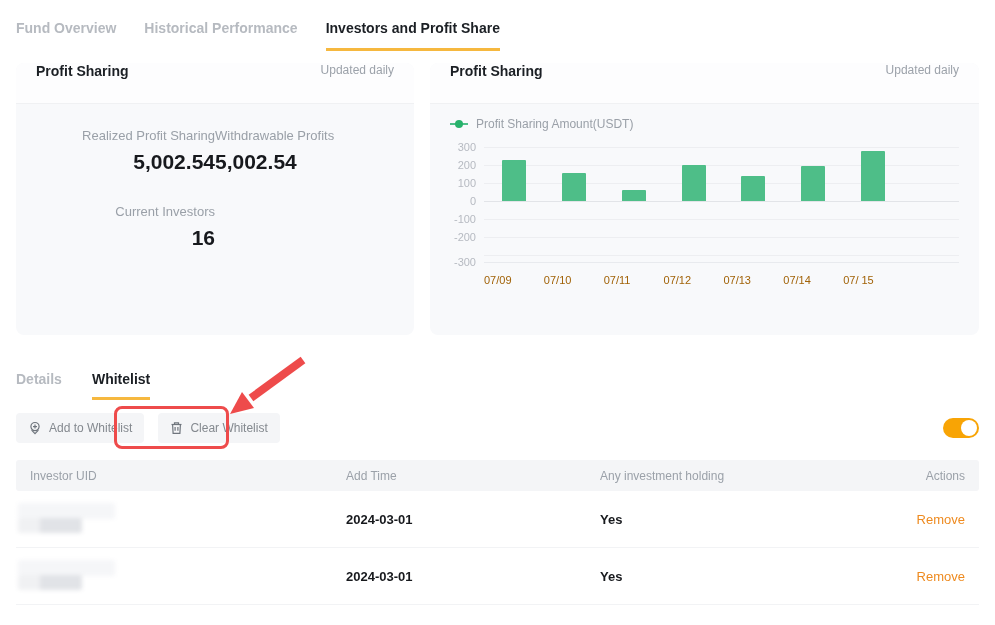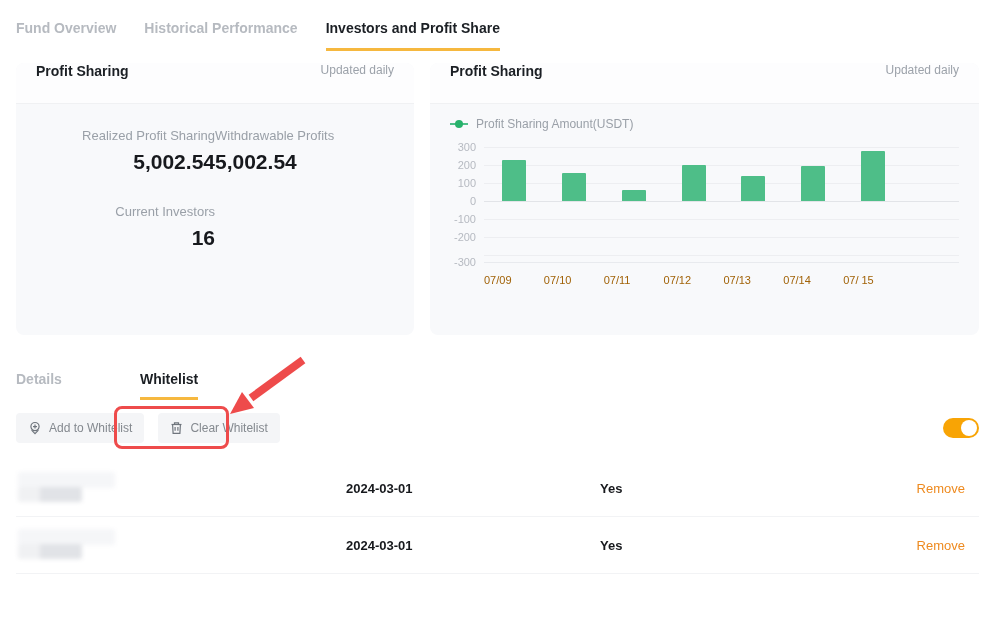--- a/index.html
+++ b/index.html
@@ -40,21 +40,21 @@
   .plot { position:relative; height:108px; }
   .gridline { position:absolute; left:0; right:0; height:1px; background:#EDEEF1; }
   .gridline.zero { background:#E2E4E8; }
   .bar { position:absolute; background: var(--bar-green, #4EBE88); border-radius:1px 1px 0 0; }
   .axis-line { height:1px; background:#E8EAEE; margin-top:7px; }
   .xlabels { display:flex; padding-right:56px; margin-top:11px; }
   .xlabel { flex:1; text-align:left; font-size:11px; color:#a16207; }
   
   .section-tabs { display:flex; gap:30px; margin:36px 16px 0 16px; }
   .stab { font-size:14px; font-weight:700; color:#B6BAC0; padding-bottom:10px; border-bottom:3px solid transparent; cursor:pointer; }
-  .stab.active { color:#1b1f24; border-bottom-color: var(--accent, #F6B83F); margin-left: 48px; }
+  .stab.active { color:#1b1f24; border-bottom-color: var(--accent, #F6B83F); }
   
   .toolbar { display:flex; align-items:center; gap:14px; margin:12px 16px 0 16px; height:32px; }
   .tool-btn { display:inline-flex; align-items:center; gap:7px; background:#F4F5F7; border:none;
     border-radius:4px; padding:0 12px; height:30px; font-size:12px; color:#84898F; cursor:pointer;
     font-family:inherit; }
   .tool-btn svg { display:block; }
   .toggle { margin-left:auto; width:36px; height:20px; border-radius:10px; background: var(--toggle-orange, #F8A405);
     position:relative; cursor:pointer; }
   .toggle-knob { position:absolute; right:2px; top:2px; width:16px; height:16px; border-radius:50%; background:#fff; }
   
@@ -190,20 +190,26 @@
       </svg>
     </span>
     <span>Clear Whitelist</span>
   </button>
   <div class="toggle">
     <div class="toggle-knob"></div>
   </div>
 </div>
 
 <div class="table">
+  <div class="thead">
+    <div class="th">Investor UID</div>
+    <div class="th">Add Time</div>
+    <div class="th">Any investment holding</div>
+    <div class="th actions">Actions</div>
+  </div>
 
   <div class="trow">
     <div class="td">
       <div class="uid-mask">
         <div class="uid-blob1"></div>
           <div class="uid-blob2"></div>
       </div>
     </div>
     <div class="td strong">2024-03-01</div>
     <div class="td strong">Yes</div>

